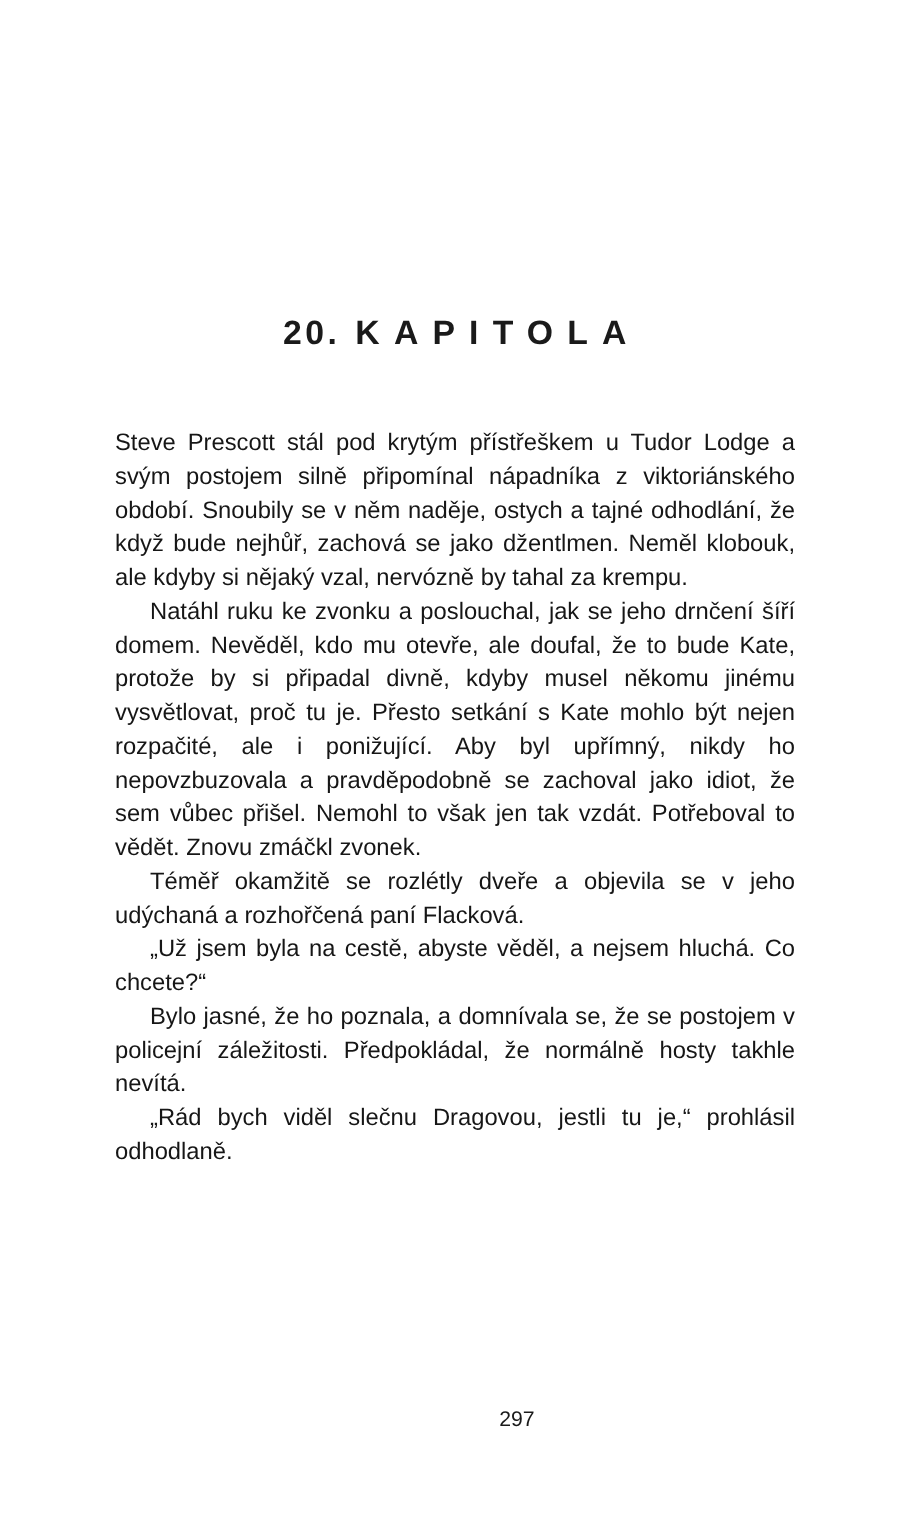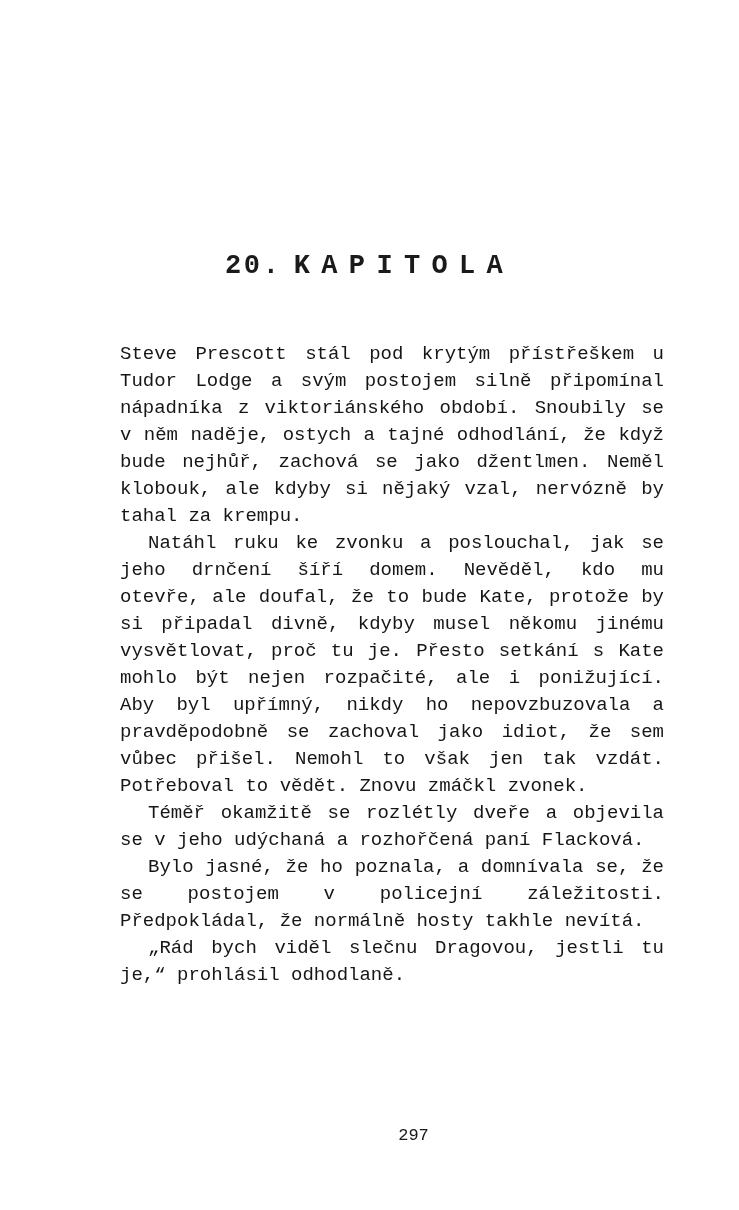--- a/index.html
+++ b/index.html
@@ -6,21 +6,21 @@
     margin: 0;
     padding: 0;
     background: #ffffff;
   }
   .page {
     position: relative;
     width: 739px;
     height: 1210px;
     background: #ffffff;
     color: #141414;
-    font-family: Liberation Mono, monospace;
+    font-family: Liberation Sans, sans-serif;
     overflow: hidden;
   }
   .chapter-title {
     position: absolute;
     top: 251px;
     left: 0;
     width: 100%;
     margin: 0;
     text-align: center;
     font-size: 27px;
@@ -30,21 +30,21 @@
   .chapter-title .num {
     letter-spacing: 0.10em;
   }
   .chapter-title .word {
     letter-spacing: 0.42em;
     margin-left: 0.45em;
   }
   .body-text {
     position: absolute;
     top: 341px;
-    left: 120px;
+    left: 92px;
     width: 544px;
     font-size: 19px;
     line-height: 27px;
     text-align: justify;
     color: #161616;
   }
   .body-text p {
     margin: 0;
     padding: 0;
     text-indent: 28px;
@@ -69,19 +69,20 @@
 <div class="page">
 
   <h1 class="chapter-title">
     <span class="num">20.</span><span class="word">KAPITOLA</span>
   </h1>
 
   <div class="body-text">
     <p class="first">Steve Prescott stál pod krytým přístřeškem u Tudor Lodge a svým postojem silně připomínal nápadníka z viktoriánského období. Snoubily se v něm naděje, ostych a tajné odhodlání, že když bude nejhůř, zachová se jako džentlmen. Neměl klobouk, ale kdyby si nějaký vzal, nervózně by tahal za krempu.</p>
     <p>Natáhl ruku ke zvonku a poslouchal, jak se jeho drnčení šíří domem. Nevěděl, kdo mu otevře, ale doufal, že to bude Kate, protože by si připadal divně, kdyby musel někomu jinému vysvětlovat, proč tu je. Přesto setkání s Kate mohlo být nejen rozpačité, ale i ponižující. Aby byl upřímný, nikdy ho nepovzbuzovala a pravděpodobně se zachoval jako idiot, že sem vůbec přišel. Nemohl to však jen tak vzdát. Potřeboval to vědět. Znovu zmáčkl zvonek.</p>
     <p>Téměř okamžitě se rozlétly dveře a objevila se v jeho udýchaná a rozhořčená paní Flacková.</p>
+    <p>„Už jsem byla na cestě, abyste věděl, a nejsem hluchá. Co chcete?“</p>
     <p>Bylo jasné, že ho poznala, a domnívala se, že se postojem v policejní záležitosti. Předpokládal, že normálně hosty takhle nevítá.</p>
     <p>„Rád bych viděl slečnu Dragovou, jestli tu je,“ prohlásil odhodlaně.</p>
   </div>
 
   <div class="page-number">297</div>
 
 </div>
 
 </body></html>

